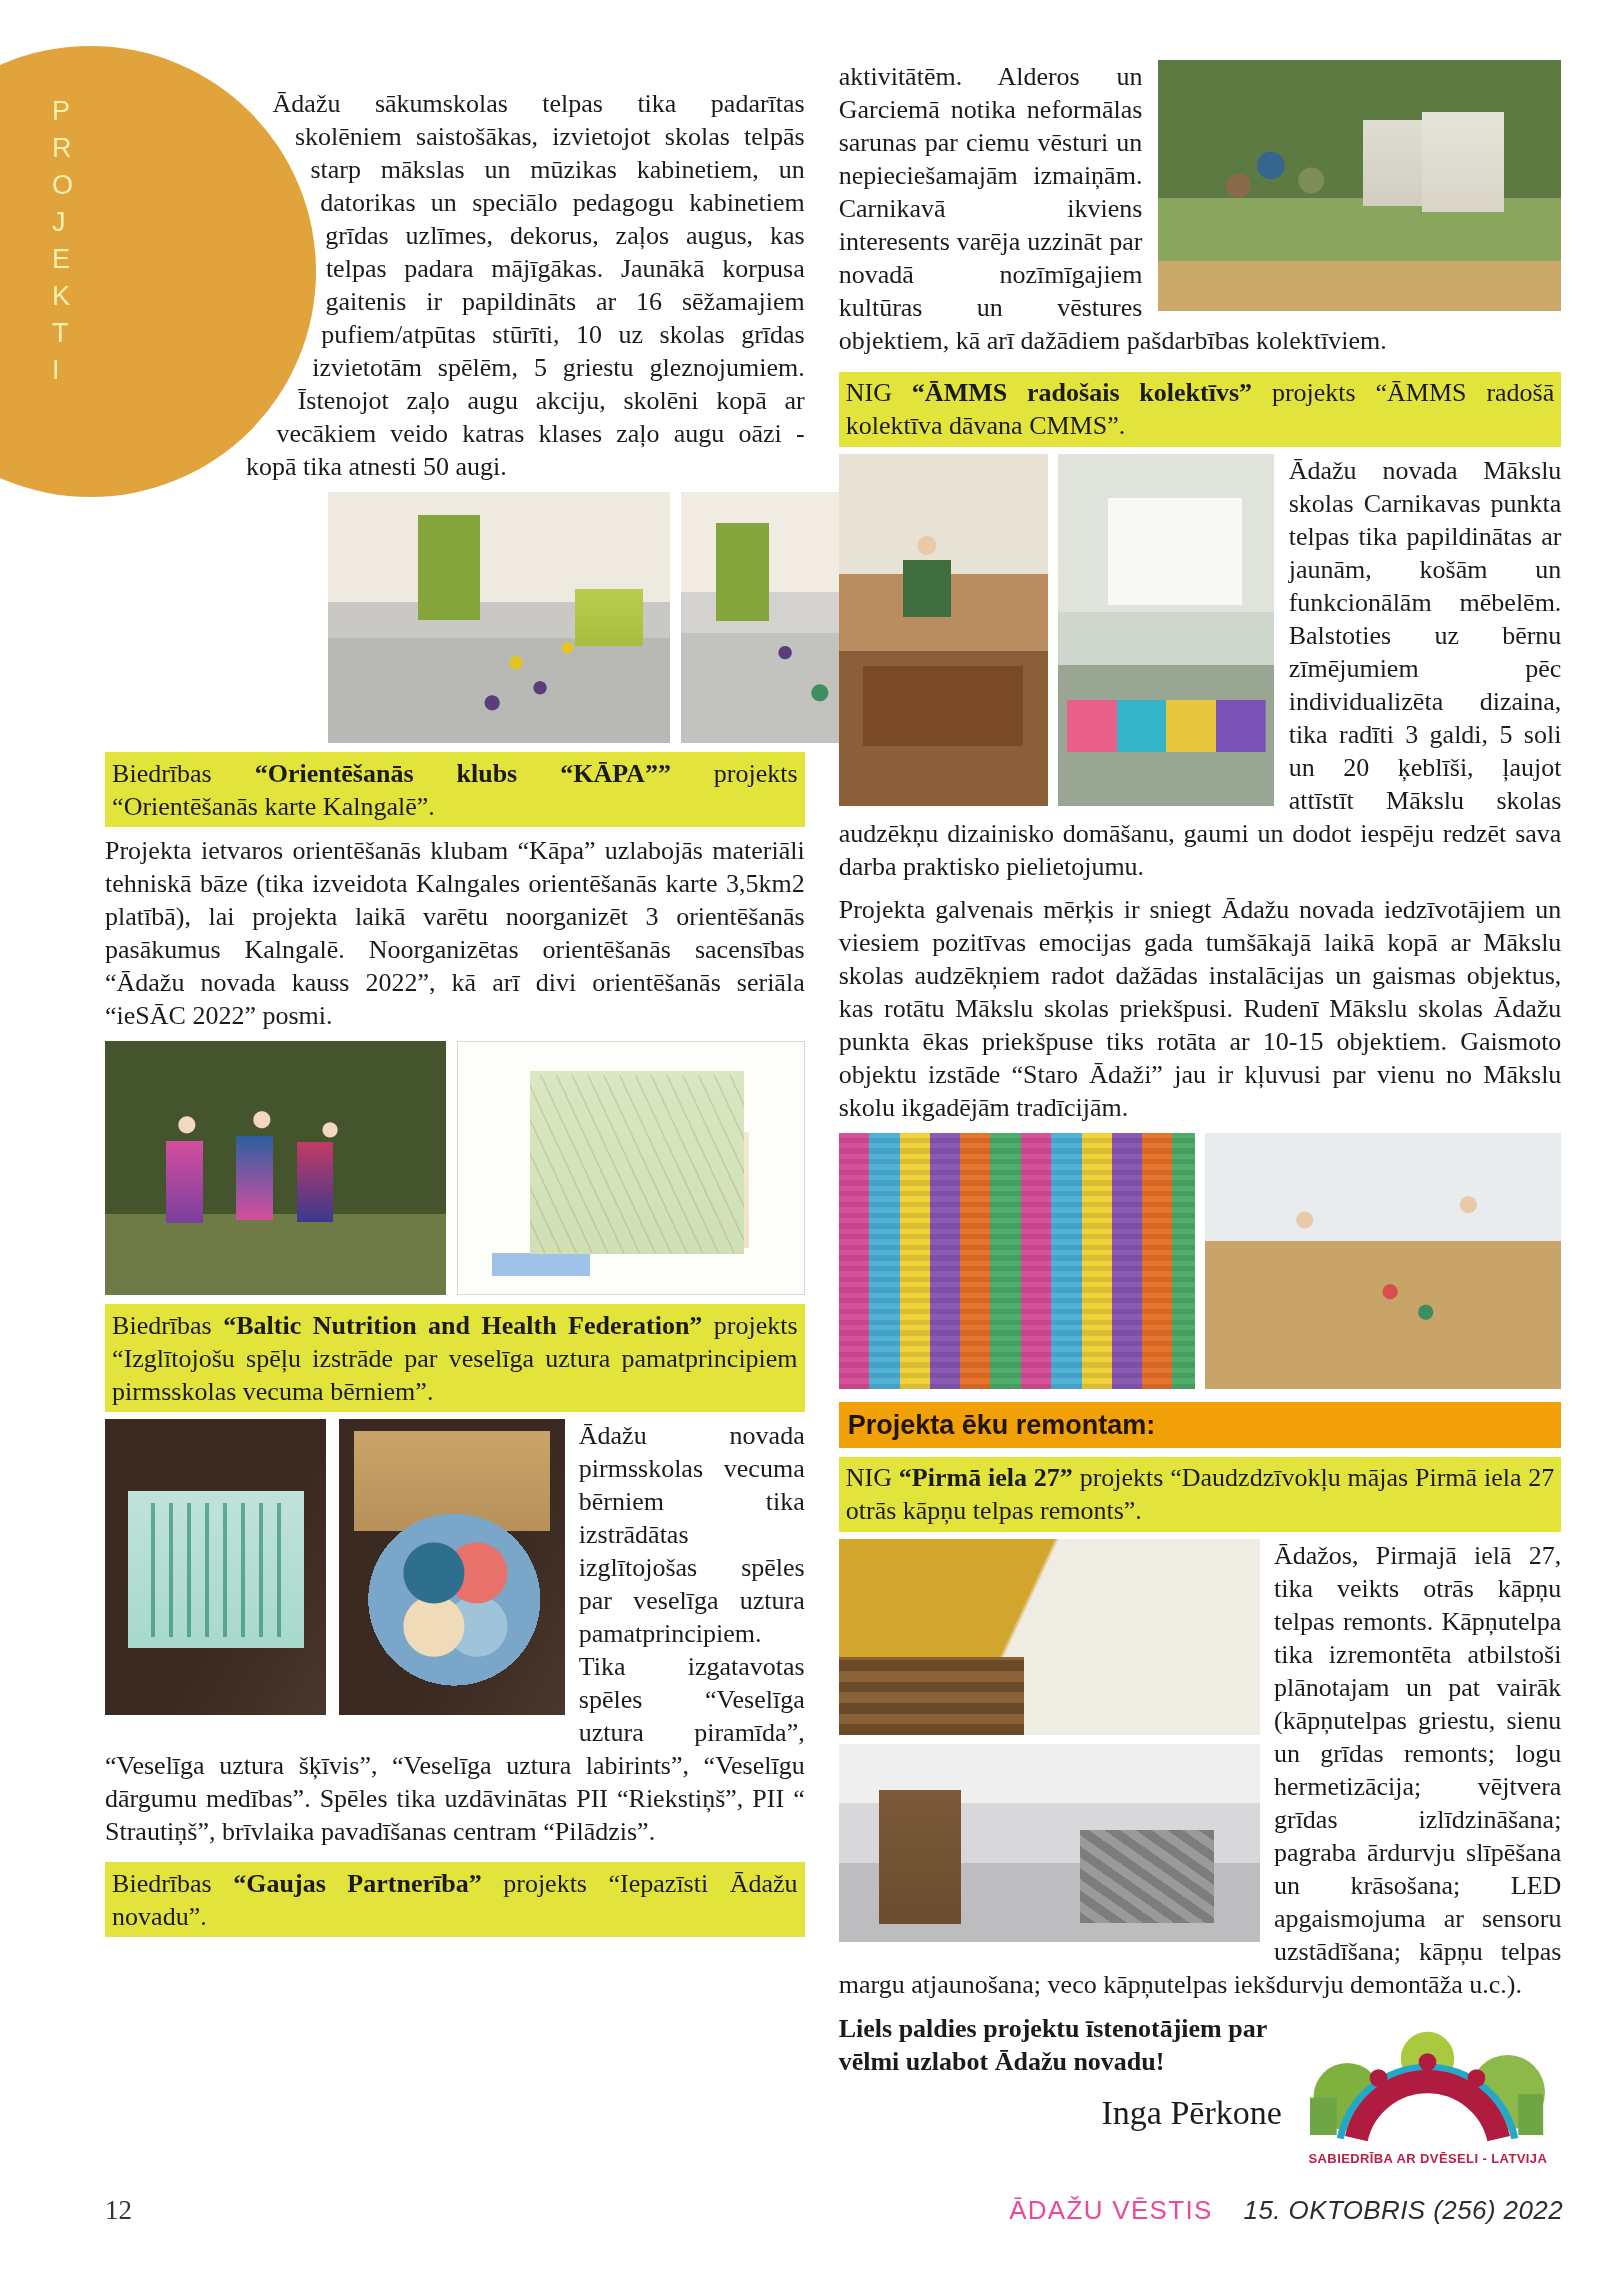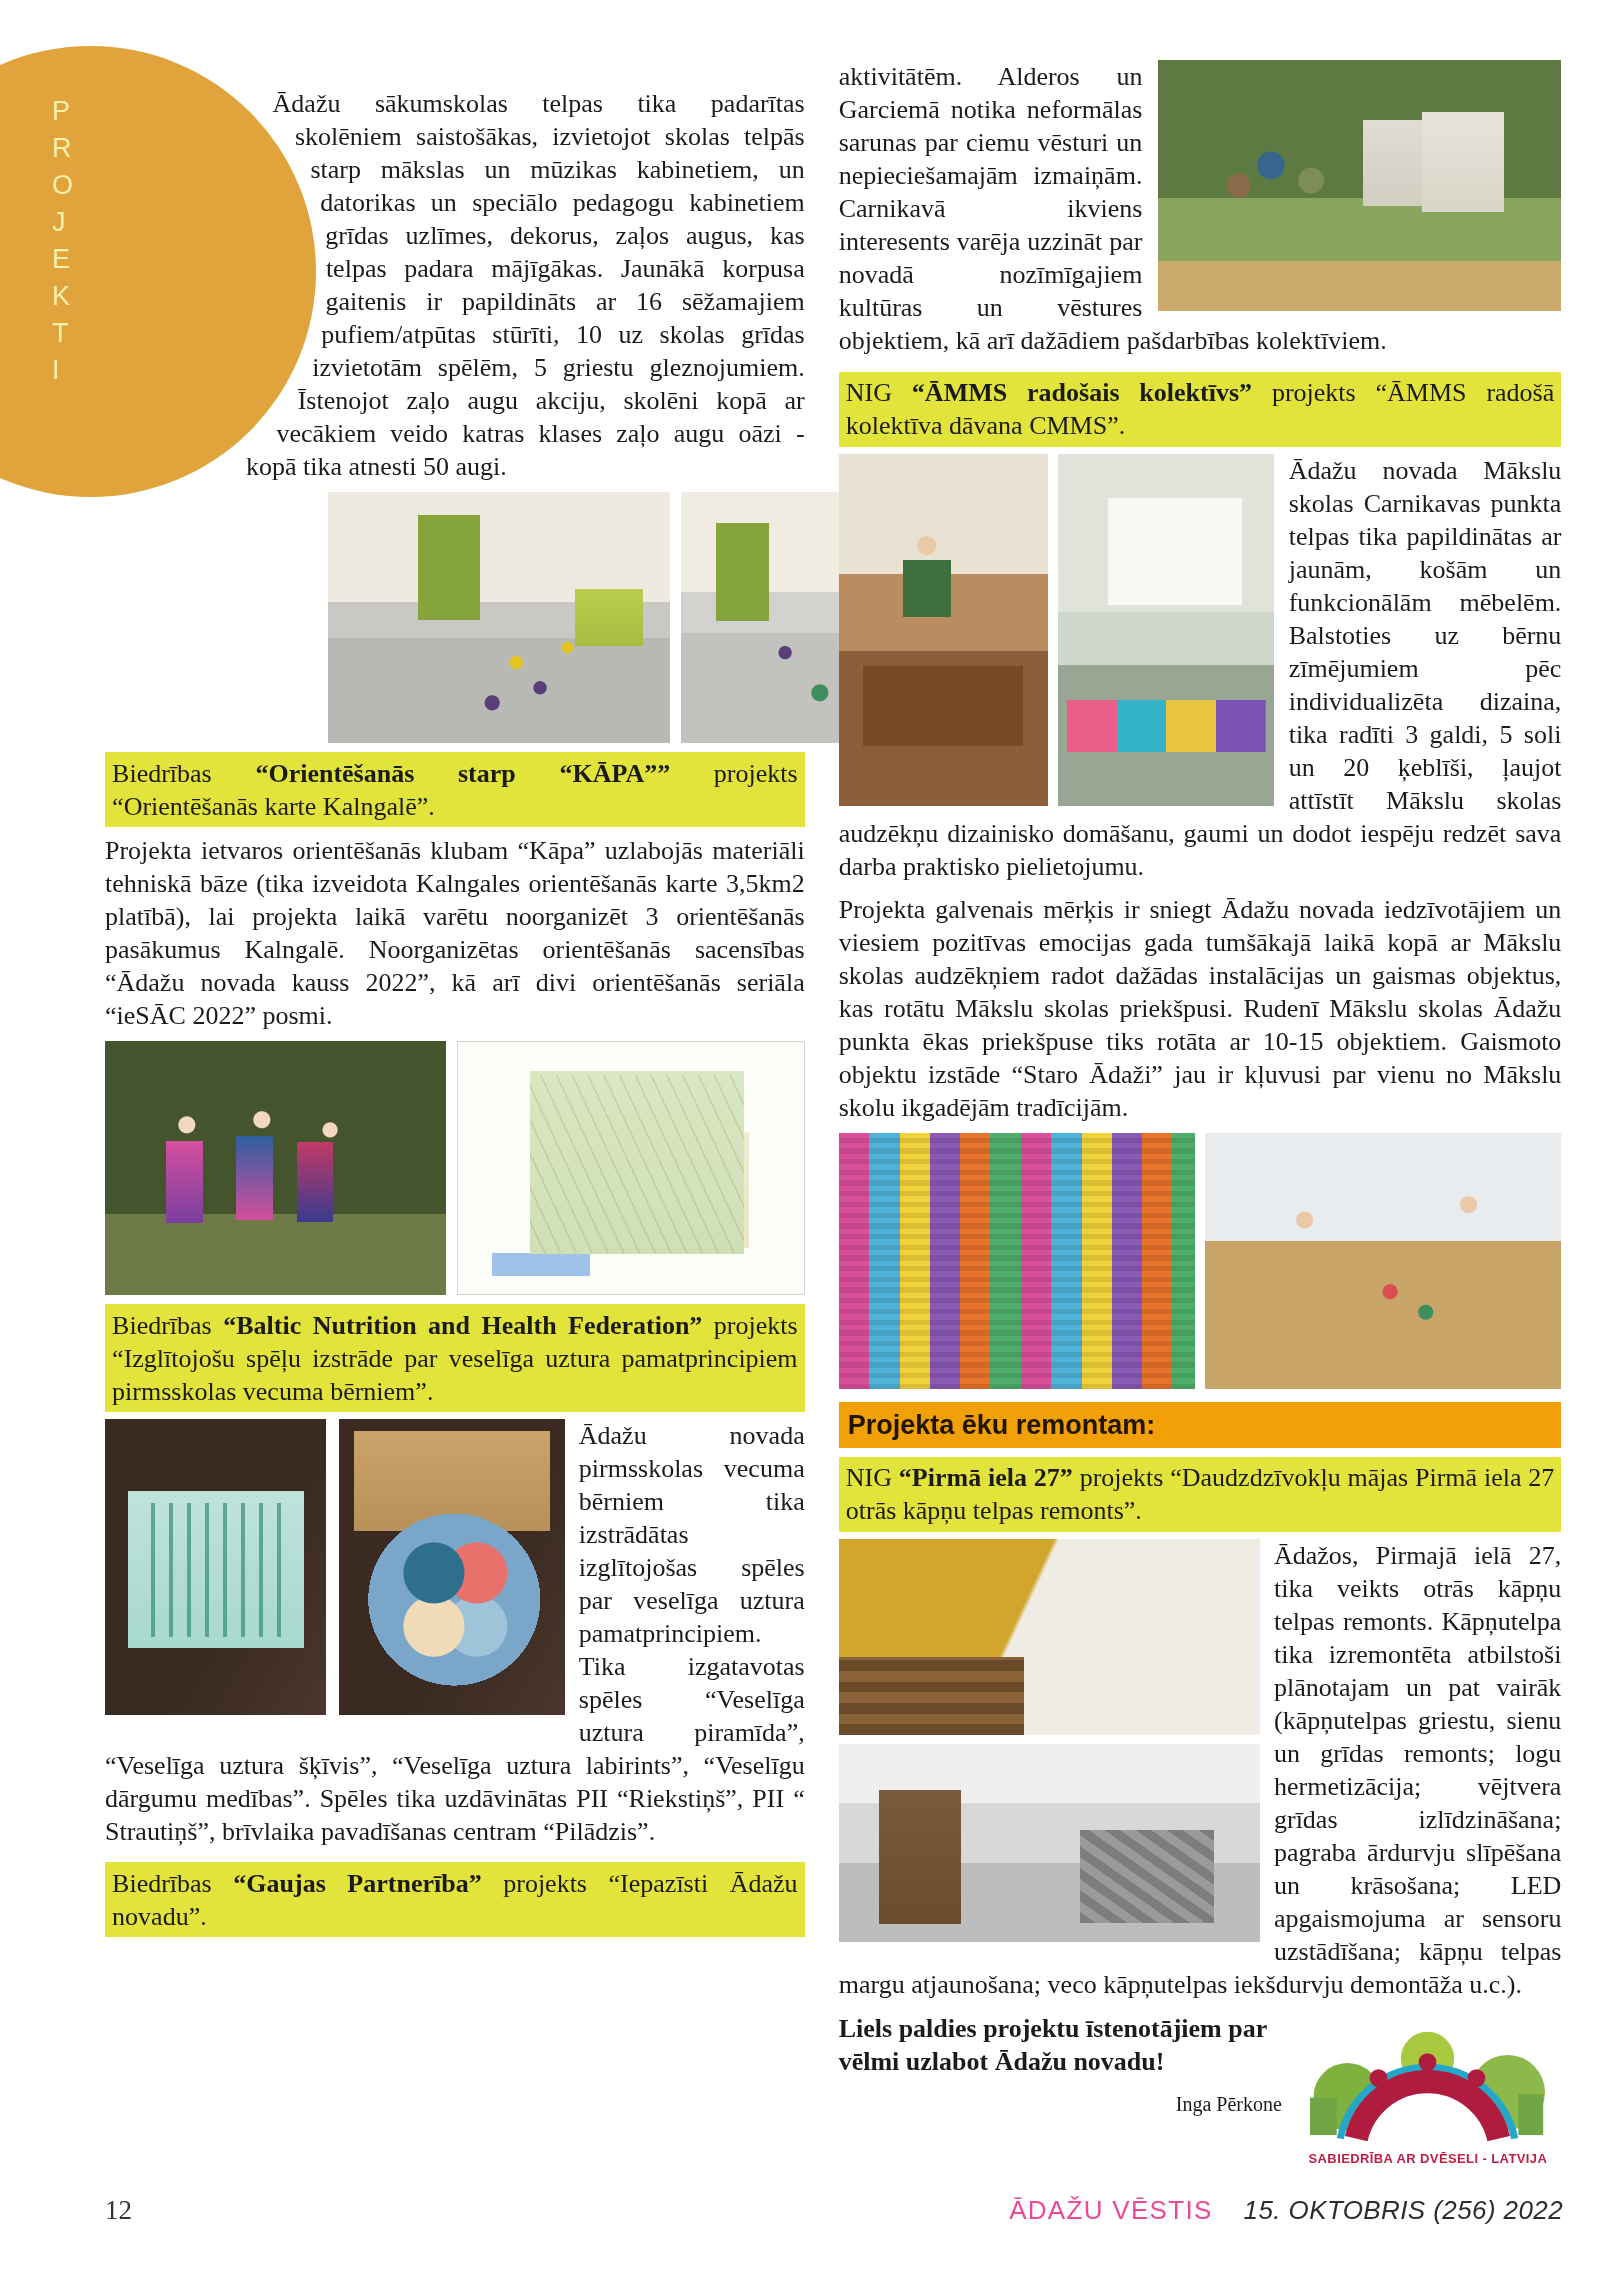--- a/index.html
+++ b/index.html
@@ -117,21 +117,21 @@
     linear-gradient(#7a5a38,#6b4c2e) 12% 72%/82px 134px no-repeat,
     repeating-linear-gradient(35deg,#7d7d7d 0 9px,#9a9a9a 9px 18px) 84% 82%/134px 93px no-repeat,
     linear-gradient(180deg,#efeff0 0 30%,#d8d8da 30% 60%,#bdbdc0 60% 100%);}
 
   .logo-box{float:right;width:267px;margin-left:12.5px;text-align:center;}
   .logo-title{
     font-family:"Liberation Sans",sans-serif;font-weight:bold;font-size:13px;
     color:#c01e46;letter-spacing:0.4px;margin-top:1px;white-space:nowrap;
   }
   .thanks{font-size:26px;line-height:33px;font-weight:bold;margin:3.6px 0 0;text-align:left;}
-  .byline{font-size:20px;line-height:33px;text-align:right;margin:10px 0 0;}
+  .byline{font-size:34px;line-height:33px;text-align:right;margin:18px 0 0;}
 
   .footer{
     position:absolute;left:105px;right:55px;bottom:55px;z-index:2;
     display:flex;justify-content:space-between;align-items:baseline;
   }
   .pg{font-size:27px;color:#333;}
   .pub{font-family:"Liberation Sans",sans-serif;font-size:26px;}
   .pubname{color:#ec4899;letter-spacing:1.3px;margin-right:31px;}
   .pubissue{color:#2d2d2d;letter-spacing:0.4px;font-style:italic;}
 </style>
@@ -155,21 +155,21 @@
     <div class="col-left">
       <div class="circle-spacer"></div>
 
       <p class="body">Ādažu sākumskolas telpas tika padarītas skolēniem saistošākas, izvietojot skolas telpās starp mākslas un mūzikas kabinetiem, un datorikas un speciālo pedagogu kabinetiem grīdas uzlīmes, dekorus, zaļos augus, kas telpas padara mājīgākas. Jaunākā korpusa gaitenis ir papildināts ar 16 sēžamajiem pufiem/atpūtas stūrīti, 10 uz skolas grīdas izvietotām spēlēm, 5 griestu gleznojumiem. Īstenojot zaļo augu akciju, skolēni kopā ar vecākiem veido katras klases zaļo augu oāzi - kopā tika atnesti 50 augi.</p>
 
       <div class="row2">
         <div class="photo ph-corridor1" title="school corridor with footprint stickers"></div>
         <div class="photo ph-corridor2" title="school corridor with floor games"></div>
       </div>
 
-      <p class="hl"><span>Biedrības </span><b>“Orientēšanās starp “KĀPA””</b><span> projekts “Orientēšanās karte Kalngalē”.</span></p>
+      <p class="hl"><span>Biedrības </span><b>“Orientēšanās klubs “KĀPA””</b><span> projekts “Orientēšanās karte Kalngalē”.</span></p>
       <p class="body">Projekta ietvaros orientēšanās klubam “Kāpa” uzlabojās materiāli tehniskā bāze (tika izveidota Kalngales orientēšanās karte 3,5km2 platībā), lai projekta laikā varētu noorganizēt 3 orientēšanās pasākumus Kalngalē. Noorganizētas orientēšanās sacensības “Ādažu novada kauss 2022”, kā arī divi orientēšanās seriāla “ieSĀC 2022” posmi.</p>
 
       <div class="row2">
         <div class="photo ph-runners" title="orienteering runners in forest"></div>
         <div class="photo ph-map" title="orienteering map of Kalngale"></div>
       </div>
 
       <p class="hl"><span>Biedrības </span><b>“Baltic Nutrition and Health Federation”</b><span> projekts “Izglītojošu spēļu izstrāde par veselīga uztura pamatprincipiem pirmsskolas vecuma bērniem”.</span></p>
 
       <div class="media">

